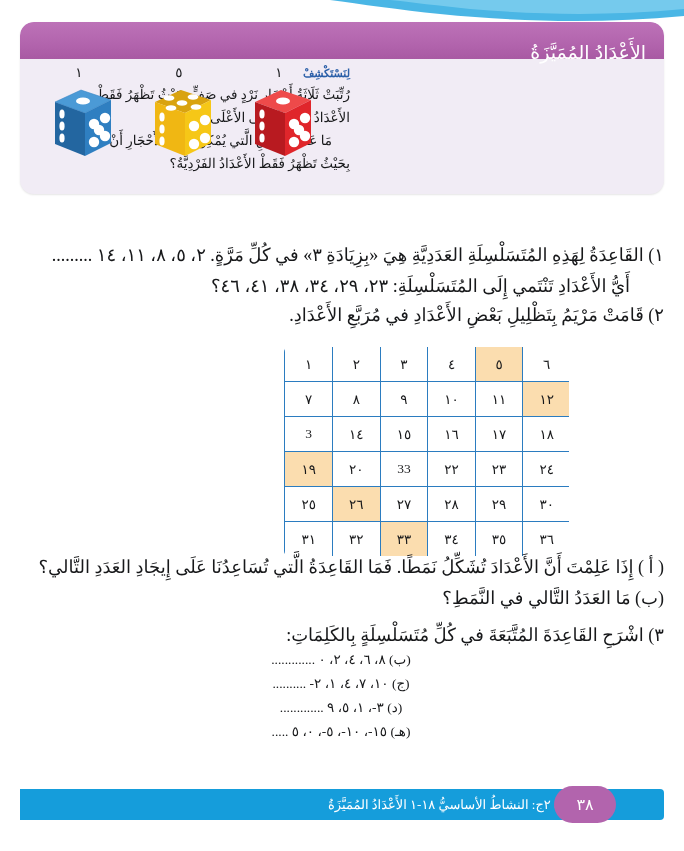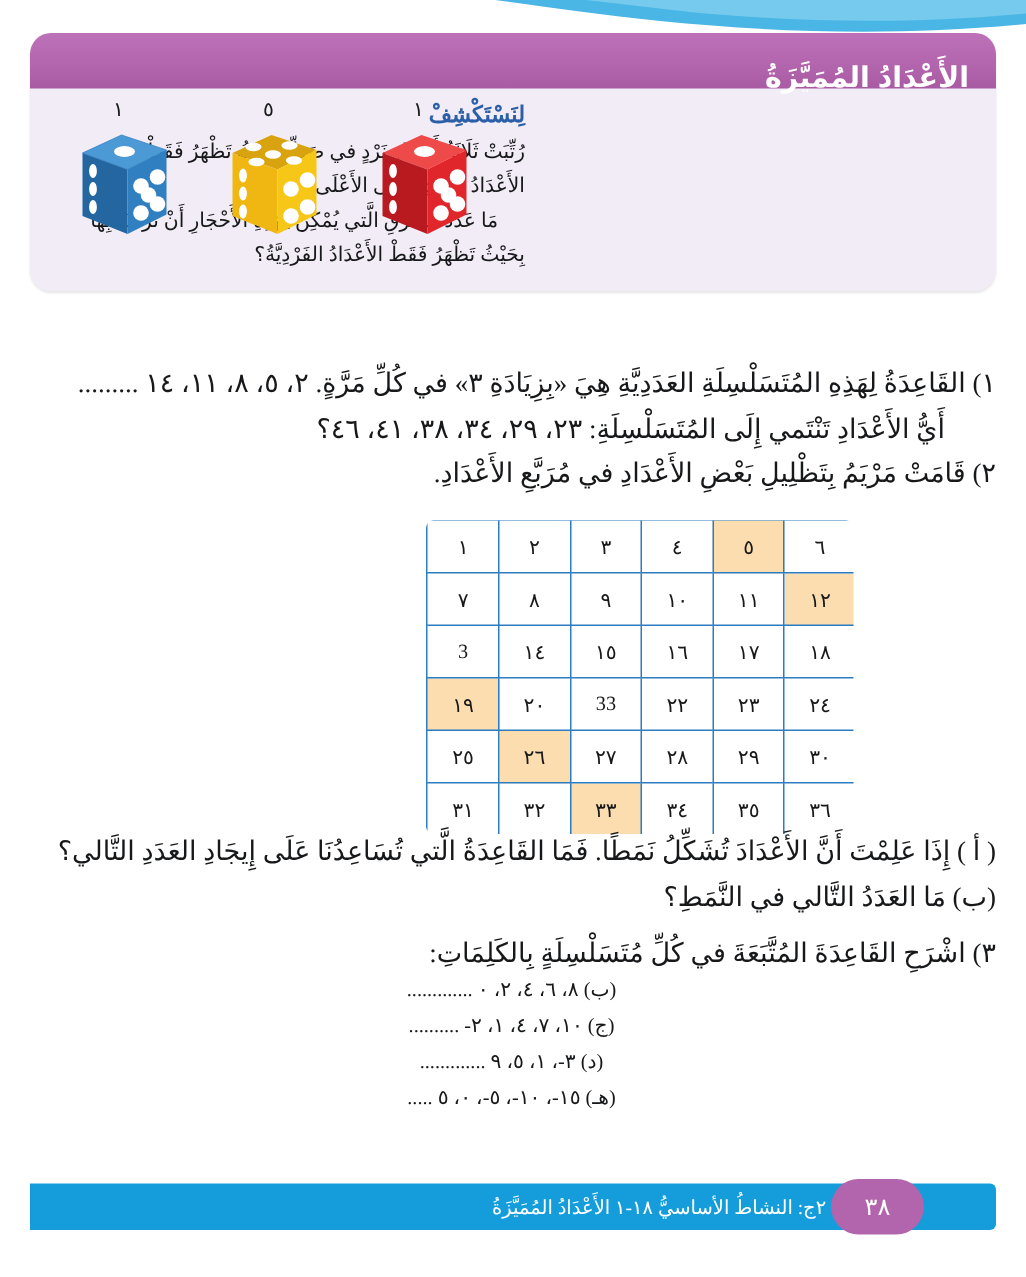--- a/index.html
+++ b/index.html
@@ -41,35 +41,35 @@
     border-radius: 13px 13px 0 0;
     display: flex;
     align-items: center;
     justify-content: flex-start;
     padding: 0 18px;
     box-sizing: border-box;
   }
   .card-title {
     color: #ffffff;
     font-size: 19px;
-    font-weight: bold;
+    font-weight: normal;
     letter-spacing: 0px;
     font-family: "Liberation Sans", "DejaVu Sans", sans-serif;
     margin-top: 24px;
   }
   .card-body {
     position: relative;
     min-height: 135px;
     padding: 8px 18px 12px 10px;
     box-sizing: border-box;
   }
 
   .explore-label {
     color: #2b5fa8;
-    font-size: 15px;
+    font-size: 11px;
     font-weight: bold;
     text-align: right;
     margin: 0 0 4px 0;
   }
   .explore-text {
     width: 320px;
     margin-right: 0;
     text-align: right;
     font-size: 13.5px;
     line-height: 1.62;

